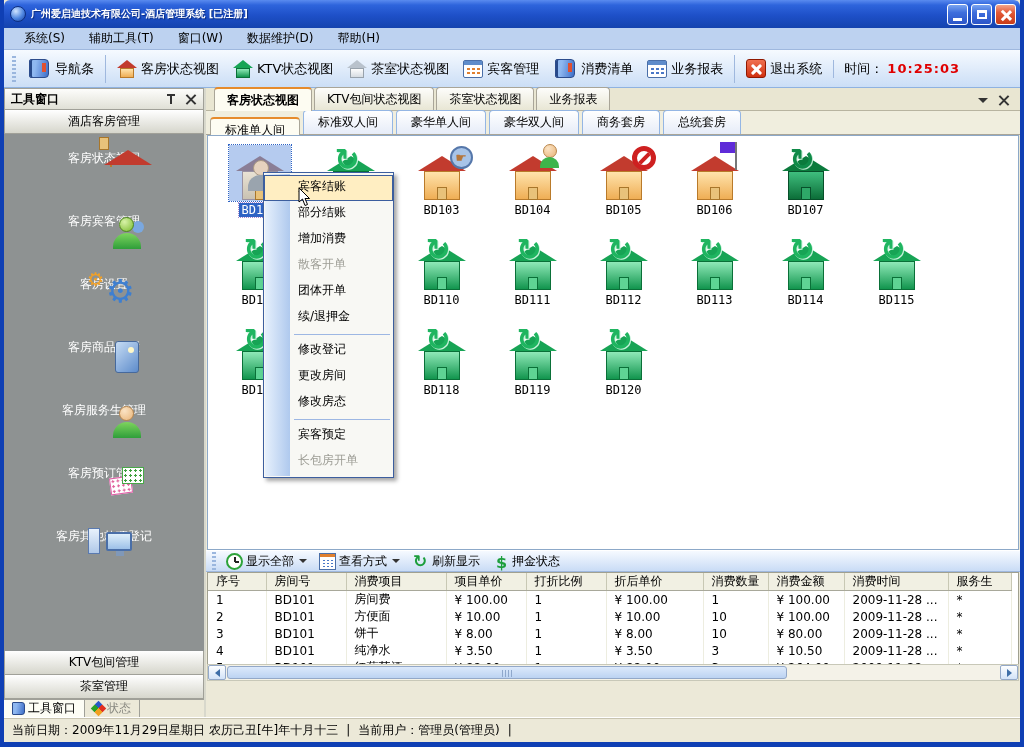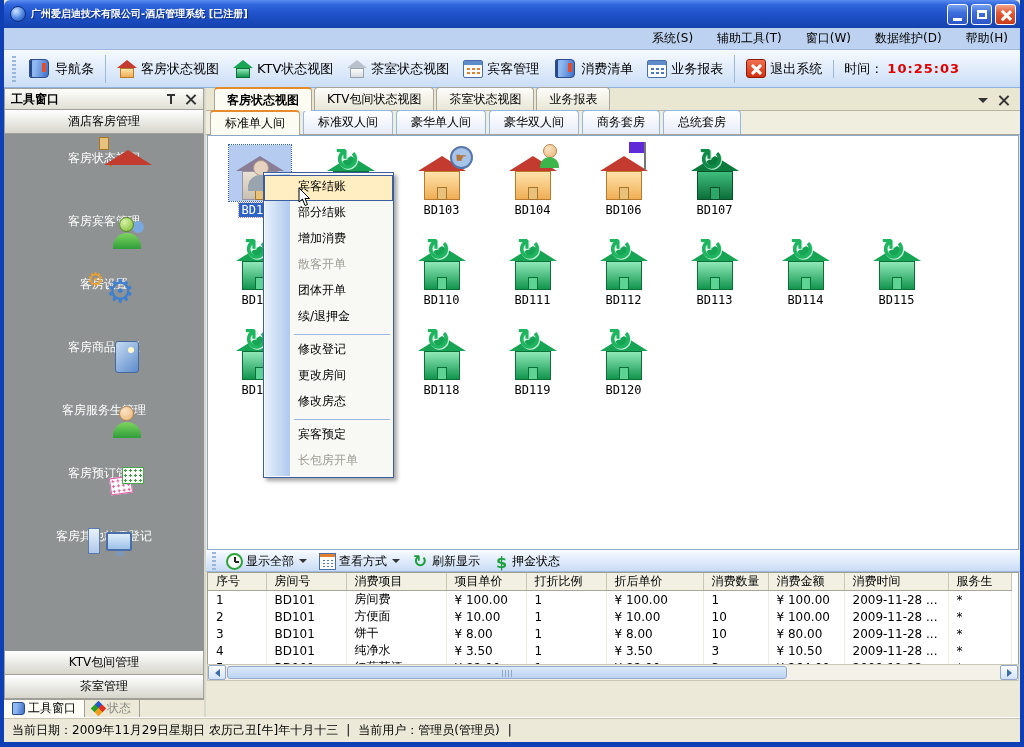--- a/index.html
+++ b/index.html
@@ -22,21 +22,21 @@
             background:linear-gradient(#7AA4F0,#3E6EDC 40%,#2C55C8); display:flex; align-items:center; justify-content:center; }
   .tb-btn.close { background:linear-gradient(#F2A58B,#E35937 40%,#C83C18); }
   .g-min { width:9px; height:3px; background:#fff; margin-top:10px; }
   .g-max { width:10px; height:9px; border:2px solid #fff; border-top-width:3px; }
   .g-x { position:relative; width:11px; height:11px; }
   .g-x::before,.g-x::after { content:""; position:absolute; left:5px; top:0; width:2.5px; height:13px; background:#fff; }
   .g-x::before { transform:rotate(45deg); } .g-x::after { transform:rotate(-45deg); }
 
   
   .menubar { height:22px; flex:0 0 22px; background:#BDD2F0; display:flex; align-items:center; padding-left:8px;
-             border-bottom:1px solid #9FB8DE;justify-content:flex-end; }
+             border-bottom:1px solid #9FB8DE; }
   .menu-item { padding:2px 12px; white-space:nowrap; }
 
   
   .toolbar { height:38px; flex:0 0 38px; background:linear-gradient(#F6FAFF,#CBDEF6);
              border-bottom:1px solid #8FB2E0; display:flex; align-items:center; padding:0 4px; }
   .grip { width:4px; height:26px; margin:0 4px;
           background:repeating-linear-gradient(#9AB6DE 0 2px,transparent 2px 4px); }
   .tool-btn { display:flex; align-items:center; gap:4px; padding:3px 7px; border-radius:3px; white-space:nowrap; font-size:13px; }
   .tool-sep { width:1px; height:28px; background:#9FB8DE; margin:0 4px; }
   .time-box { display:flex; align-items:center; padding-left:10px; border-left:1px solid #9FB8DE; margin-left:4px; font-size:13px; }
@@ -120,21 +120,21 @@
   .main { flex:1; position:relative; display:flex; flex-direction:column; min-width:0; background:#ECE9D8; }
   .tabstrip1 { height:23px; flex:0 0 23px; background:#E9E6D2; display:flex; align-items:flex-end; padding-left:8px; border-bottom:1px solid #B8B4A0; }
   .tab1 { padding:3px 12px 2px; margin-right:2px; border:1px solid #A9A598; border-bottom:0; border-radius:4px 4px 0 0;
           background:linear-gradient(#FDFDFB,#E8E6D4); white-space:nowrap; }
   .tab1.active { background:#FDFCF2; font-weight:bold; border-top:2px solid #E68B2C; position:relative; top:1px; }
   .strip-icons { margin-left:auto; display:flex; align-items:center; gap:10px; padding:0 10px 4px 0; }
   .ic-dd { width:0; height:0; border-left:5px solid transparent; border-right:5px solid transparent; border-top:5px solid #333; }
   .tabstrip2 { height:24px; flex:0 0 24px; background:#F0EEDE; display:flex; align-items:flex-end; padding-left:4px; border-bottom:1px solid #A9A598; }
   .tab2 { padding:3px 14px 3px; margin-right:3px; border:1px solid #94B6E4; border-bottom:0; border-radius:4px 4px 0 0;
           background:linear-gradient(#FFFFFF,#E6ECF8); white-space:nowrap; }
-  .tab2.active { background:#FDFCF2; border-color:#A9A598; border-top:2px solid #E68B2C; position:relative; top:1px; }
+  .tab2.active { background:#FDFCF2; border-color:#A9A598; border-top:2px solid #E68B2C; position:relative; top:8px; }
 
   
   .room-panel { flex:0 0 415px; background:#fff; border:1px solid #8CA8C8; margin:0 1px; position:relative; overflow:hidden; padding-top:5px; }
   .rrow { display:flex; padding-left:6px; height:90px; }
   .room { width:91px; flex:0 0 91px; padding-top:4px; }
   .iconwrap { width:62px; height:56px; margin:0 auto; display:flex; align-items:flex-end; justify-content:center; padding-bottom:1px; }
   .room.sel .iconwrap { background:rgba(120,160,225,.55); outline:1px dotted #2E63C4; }
   .rlabel { text-align:center; margin-top:2px; font-family:"DejaVu Sans Mono",monospace; font-size:12px; }
   .rlabel span { padding:0 2px; }
   .room.sel .rlabel span { background:#2E63C4; color:#fff; outline:1px dotted #A8C; }
@@ -415,20 +415,31 @@
           <div class="room">
             <div class="iconwrap">
                 <div class="house t-guest">
                   <i class="roof"></i>
                   <i class="hbody"></i>
                   <i class="hdoor"></i>
                   <i class="ovl"></i>
                 </div>
               </div>
             <div class="rlabel"><span>BD104</span></div>
+          </div>
+          <div class="room">
+            <div class="iconwrap">
+                <div class="house t-block">
+                  <i class="roof"></i>
+                  <i class="hbody"></i>
+                  <i class="hdoor"></i>
+                  <i class="ovl"></i>
+                </div>
+              </div>
+            <div class="rlabel"><span>BD105</span></div>
           </div>
           <div class="room">
             <div class="iconwrap">
                 <div class="house t-flag">
                   <i class="roof"></i>
                   <i class="hbody"></i>
                   <i class="hdoor"></i>
                   <i class="ovl"></i>
                 </div>
               </div>

